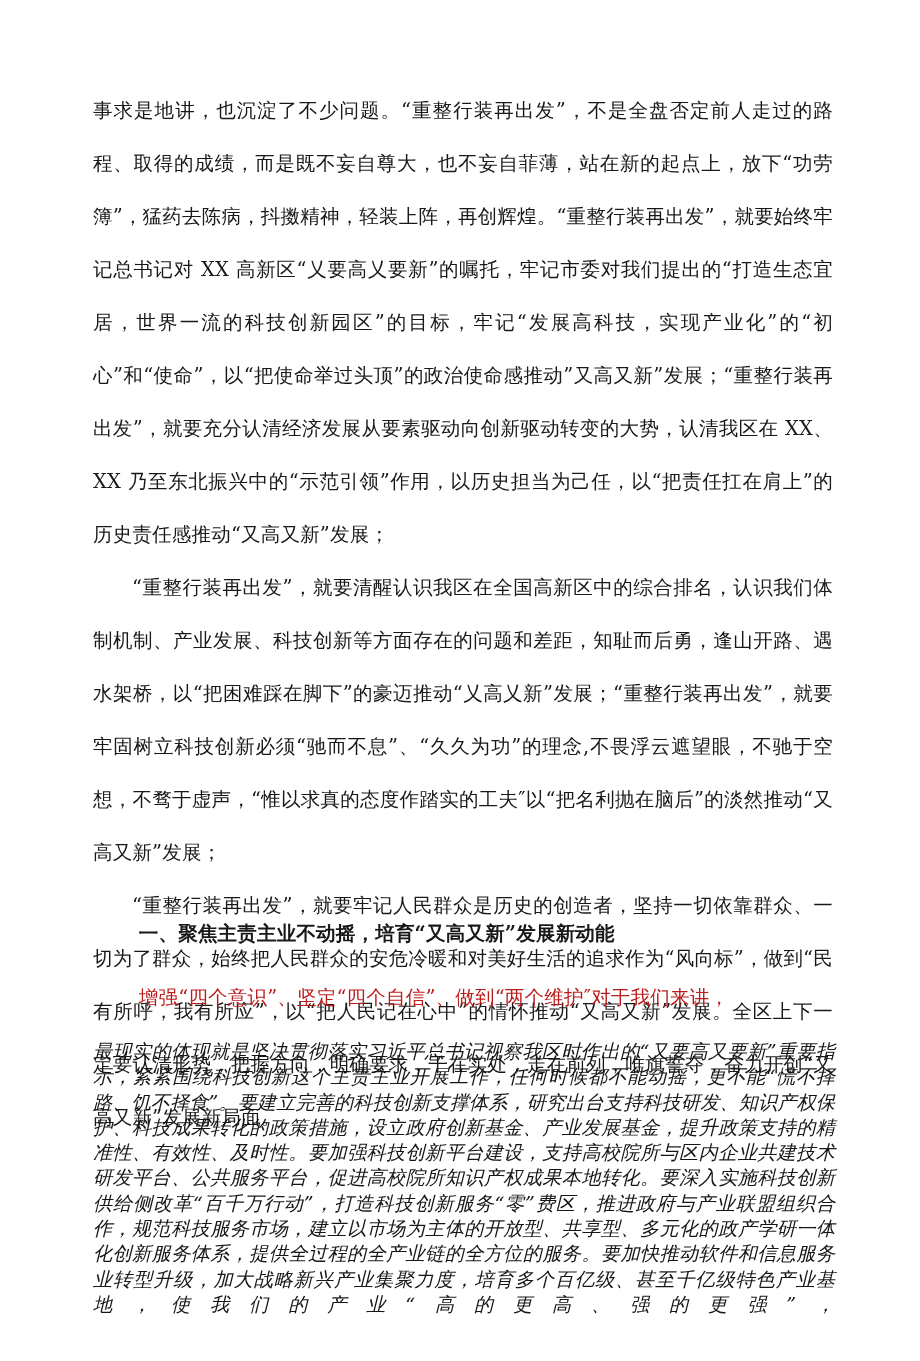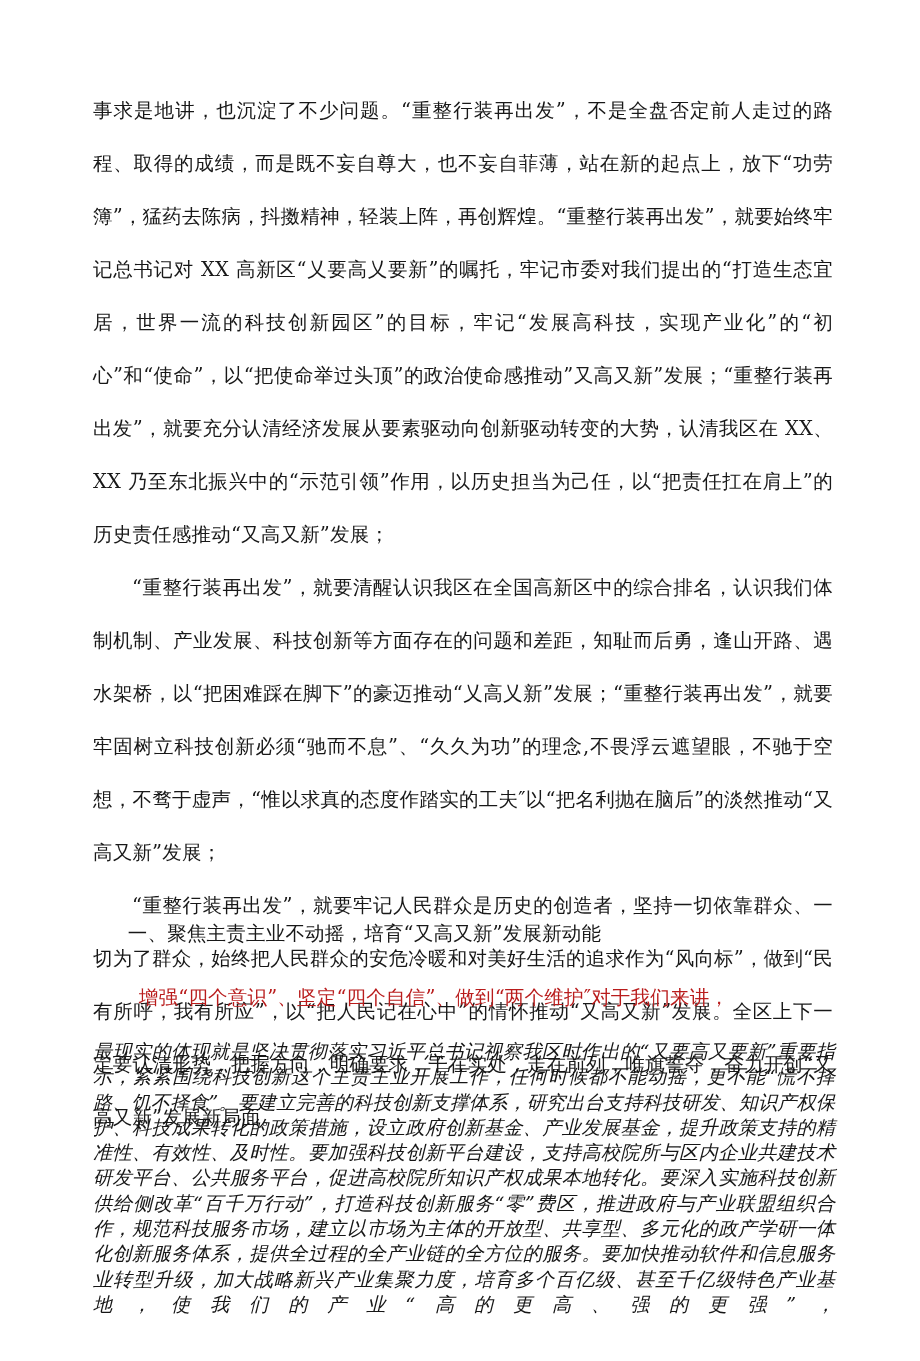--- a/index.html
+++ b/index.html
@@ -36,27 +36,27 @@
     letter-spacing: 0.2px;
     color: #181818;
   }
   .p-loose.indent2 {
     text-indent: 2em;
   }
 
   
   .heading {
     position: absolute;
-    left: 82px;
+    left: 93px;
     top: 917px;
     width: 740px;
     margin: 0;
     font-size: 19.5px;
     line-height: 34px;
-    font-weight: normal;
+    font-weight: bold;
     text-indent: 2.35em;
     letter-spacing: 0.2px;
     color: #181818;
   }
 
   
   .lead-in {
     position: absolute;
     left: 93px;
     top: 981px;

